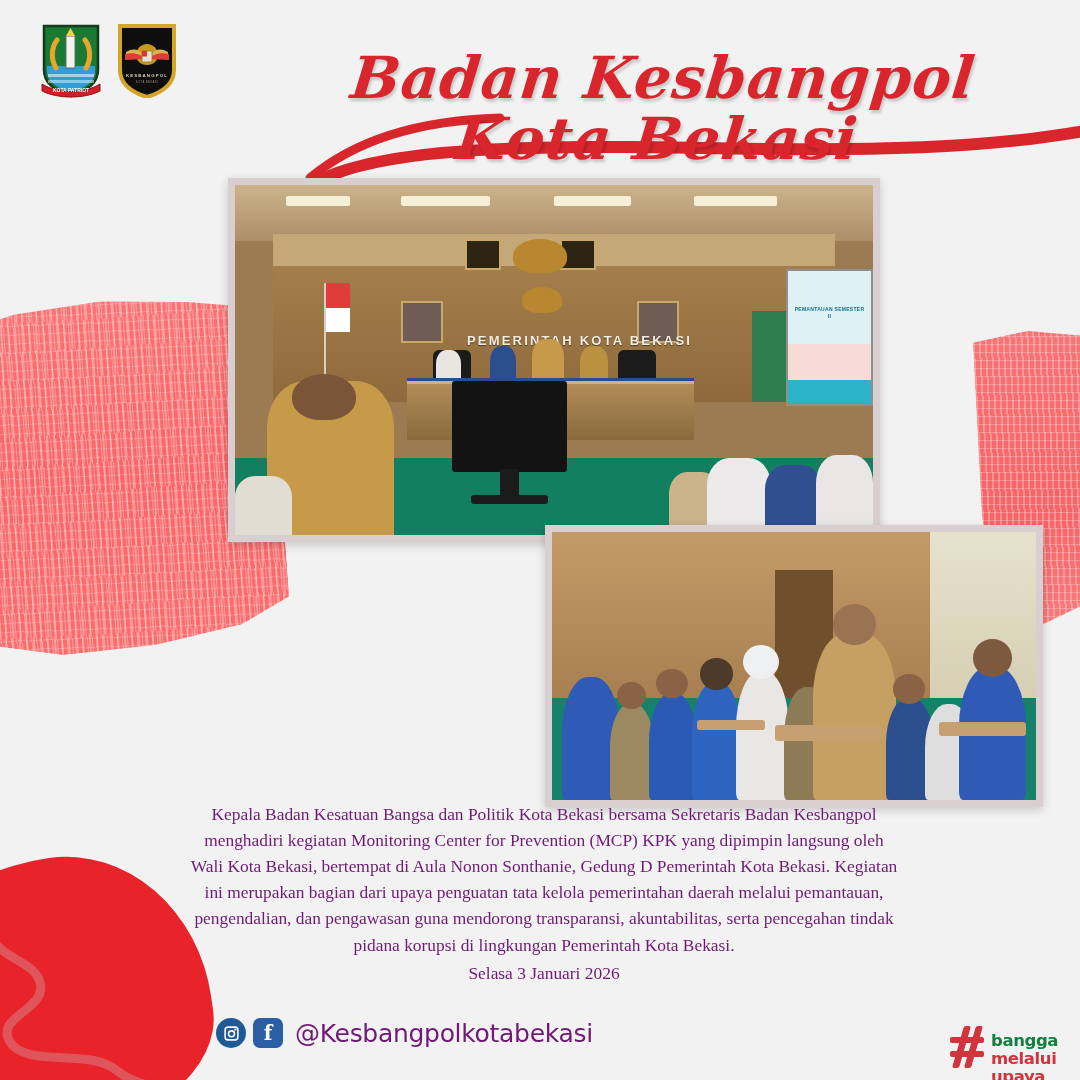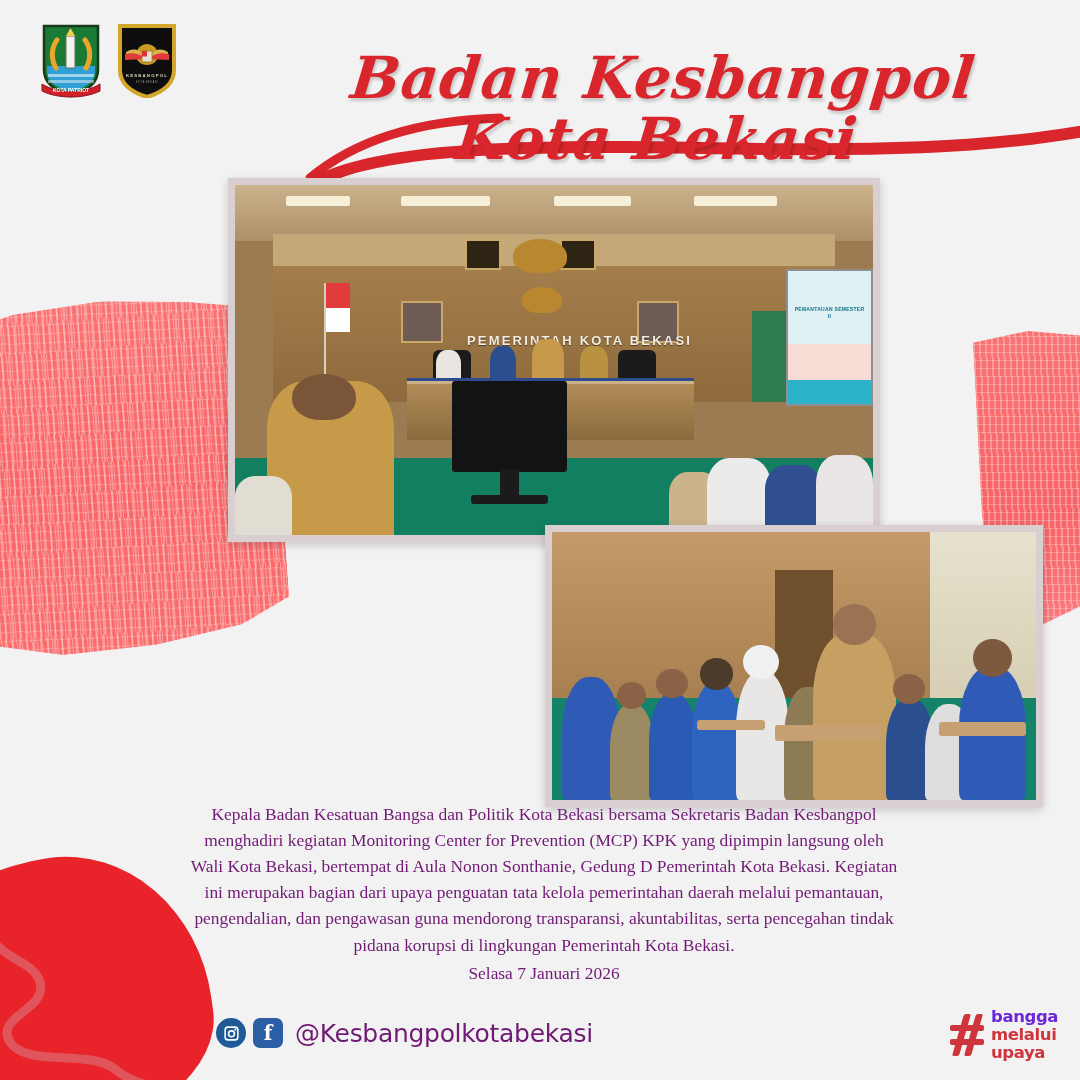--- a/index.html
+++ b/index.html
@@ -150,21 +150,21 @@
   #bangga{position:absolute;left:950px;top:1008px;display:flex;align-items:center;gap:7px;}
   #bangga-hash{
     width:34px;height:42px;position:relative;flex:0 0 34px;
   }
   #bangga-hash span{position:absolute;background:#d0353d;border-radius:2px;}
   .bh-v1{left:8px;top:0;width:7px;height:42px;transform:skewX(-16deg);}
   .bh-v2{left:20px;top:0;width:7px;height:42px;transform:skewX(-16deg);}
   .bh-h1{left:0;top:11px;width:34px;height:6px;}
   .bh-h2{left:0;top:25px;width:34px;height:6px;}
   #bangga-words{font-family:"DejaVu Sans",sans-serif;font-weight:700;font-size:16.5px;line-height:1.08;letter-spacing:-.4px;}
-  #bangga-w1{color:#6d28d9;}
+  #bangga-w1{color:#15803d;margin-top:24px;}
   #bangga-w2,#bangga-w3{color:#d0353d;}
 </style>
 </head>
 <body>
 
 <div id="poster">
 
   <div id="brush-left" class="deco"></div>
   <div id="brush-right" class="deco"></div>
   <div id="blob-bottom-left" class="deco"></div>
@@ -283,21 +283,21 @@
         <div class="s2-pers" style="left:77%;width:10%;height:36%;background:#dededf"></div>
         <div class="s2-pers" style="left:84%;width:14%;height:50%;background:#2f5bb7"></div>
         <div class="s2-head" style="left:87%;bottom:46%;width:8%;height:14%;background:#7d5a3e"></div>
         <div class="s2-desk" style="left:80%;bottom:24%;width:18%;height:5%"></div>
       </div>
     </div>
   </div>
 
   <div id="caption">
     <div>Kepala Badan Kesatuan Bangsa dan Politik Kota Bekasi bersama Sekretaris Badan Kesbangpol menghadiri kegiatan Monitoring Center for Prevention (MCP) KPK yang dipimpin langsung oleh Wali Kota Bekasi, bertempat di Aula Nonon Sonthanie, Gedung D Pemerintah Kota Bekasi. Kegiatan ini merupakan bagian dari upaya penguatan tata kelola pemerintahan daerah melalui pemantauan, pengendalian, dan pengawasan guna mendorong transparansi, akuntabilitas, serta pencegahan tindak pidana korupsi di lingkungan Pemerintah Kota Bekasi.</div>
-    <div id="caption-date">Selasa 7 Januari 2026</div>
+    <div id="caption-date">Selasa 3 Januari 2026</div>
   </div>
 
   <div id="social">
     <span class="soc-ico" id="ig-icon">
       <svg width="17" height="17" viewBox="0 0 24 24" aria-hidden="true">
         <rect x="3" y="3" width="18" height="18" rx="4" fill="none" stroke="#fff" stroke-width="2.2"></rect>
         <circle cx="12" cy="12.5" r="4.2" fill="none" stroke="#fff" stroke-width="2.2"></circle>
         <circle cx="17.4" cy="6.6" r="1.5" fill="#fff"></circle>
       </svg>
     </span>

